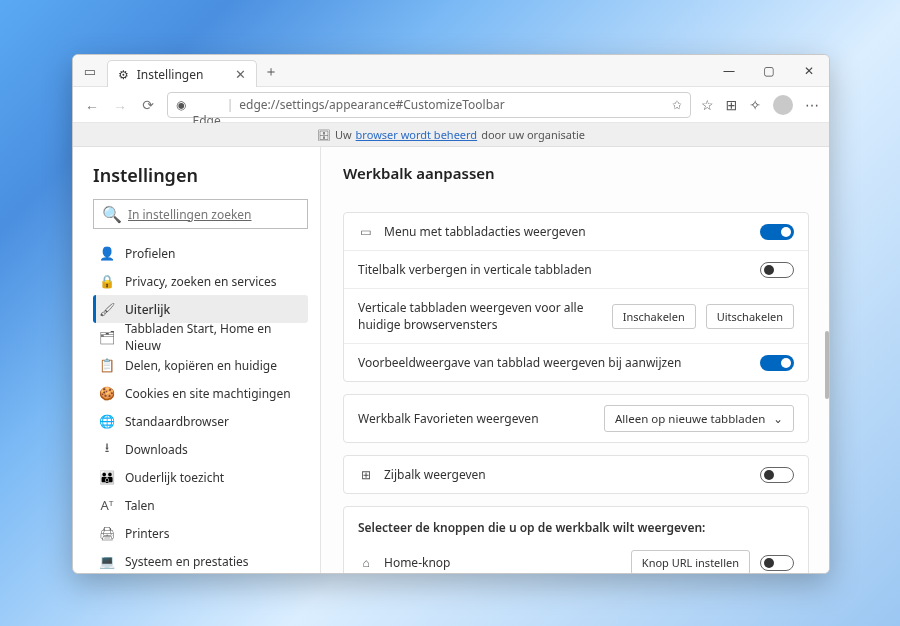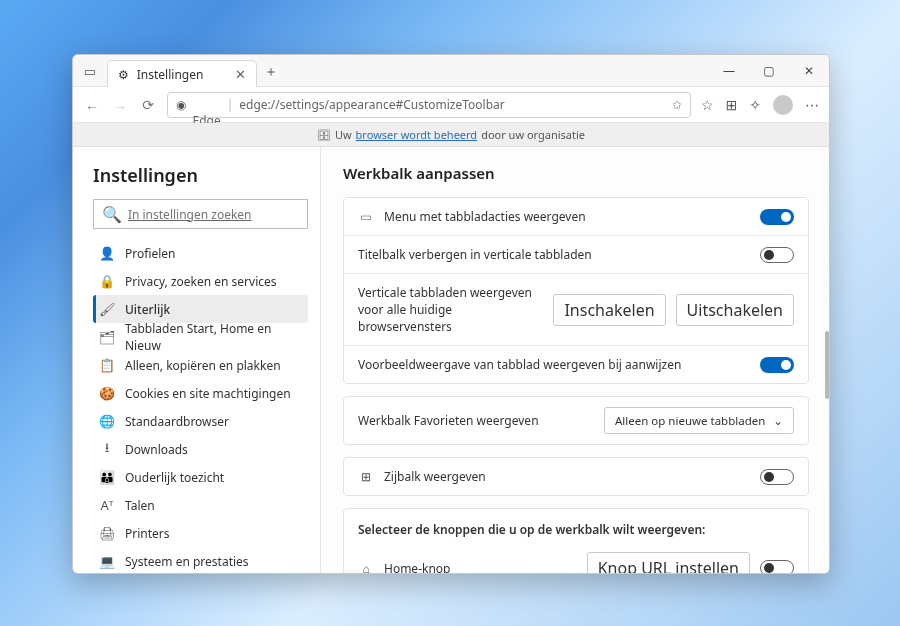--- a/index.html
+++ b/index.html
@@ -24,33 +24,33 @@
   .content { flex:1; display:flex; overflow:hidden; }
   .sidebar { width:248px; border-right:1px solid #e4e4e4; padding:16px 12px 10px 20px; overflow:hidden; }
   .sidebar h1 { font-size:18px; font-weight:600; color:#222; margin-bottom:12px; }
   .search { display:flex; align-items:center; border:1px solid #bdbdbd; height:30px; padding:0 8px; gap:6px; margin-bottom:10px; }
   .search input { border:none; outline:none; flex:1; font-size:12px; color:#666;text-decoration:underline; }
   .menu { list-style:none; }
   .menu li { display:flex; align-items:center; gap:10px; height:28px; font-size:12px; color:#333; padding-left:6px; border-radius:3px; cursor:pointer; }
   .menu li.active { background:#ececec; border-left:3px solid #0067c0; padding-left:3px; font-weight:500; }
   .menu li .ic { width:16px; text-align:center; color:#555; font-size:13px; }
   .main { flex:1; padding:16px 20px 10px 22px; overflow-y:auto; position:relative; background:#fdfdfd; }
-  .main h2 { font-size:15px; font-weight:600; color:#222; margin-bottom:14px; }
+  .main h2 { font-size:15px; font-weight:600; color:#222; margin-bottom:29px; }
   .card { border:1px solid #e2e2e2; border-radius:4px; background:#fff; margin-bottom:12px; }
   .row { display:flex; align-items:center; padding:10px 14px; border-bottom:1px solid #ededed; gap:10px; font-size:12px; color:#333; }
   .row:last-child { border-bottom:none; }
   .row .ic { width:16px; color:#555; text-align:center; }
   .row .lbl { flex:1; }
   .toggle { width:34px; height:16px; border-radius:10px; position:relative; }
   .toggle.on { background:#0067c0; }
   .toggle.off { background:#fff; border:1px solid #666; }
   .toggle::after { content:""; position:absolute; width:10px; height:10px; border-radius:50%; top:2px; }
   .toggle.on::after { background:#fff; right:3px; top:3px; }
   .toggle.off::after { background:#333; left:3px; top:2px; }
-  .btn { border:1px solid #c9c9c9; background:#fff; padding:4px 10px; font-size:16px; border-radius:3px; color:#333; cursor:pointer; }
+  .btn { border:1px solid #c9c9c9; background:#fff; padding:4px 10px; font-size:11px; border-radius:3px; color:#333; cursor:pointer; }
   .select { border:1px solid #c9c9c9; padding:5px 10px; font-size:11.5px; border-radius:3px; display:flex; align-items:center; gap:8px; min-width:170px; justify-content:center; cursor:pointer; }
   .section-head { font-size:12px; font-weight:600; color:#333; padding:12px 14px 4px; }
   .scroll-ind { position:absolute; right:0; top:276px; width:4px; height:68px; background:#b8b8b8; border-radius:3px; }
 </style>
 </head>
 <body>
 
 <div class="window">
 
   <div class="titlebar">
@@ -114,21 +114,21 @@
           <li class="active">
             <span class="ic">🖌</span>
             <span>Uiterlijk</span>
           </li>
           <li>
             <span class="ic">🗂</span>
             <span>Tabbladen Start, Home en Nieuw</span>
           </li>
           <li>
             <span class="ic">📋</span>
-            <span>Alleen, kopiëren en plakken</span>
+            <span>Delen, kopiëren en huidige</span>
           </li>
           <li>
             <span class="ic">🍪</span>
             <span>Cookies en site machtigingen</span>
           </li>
           <li>
             <span class="ic">🌐</span>
             <span>Standaardbrowser</span>
           </li>
           <li>

